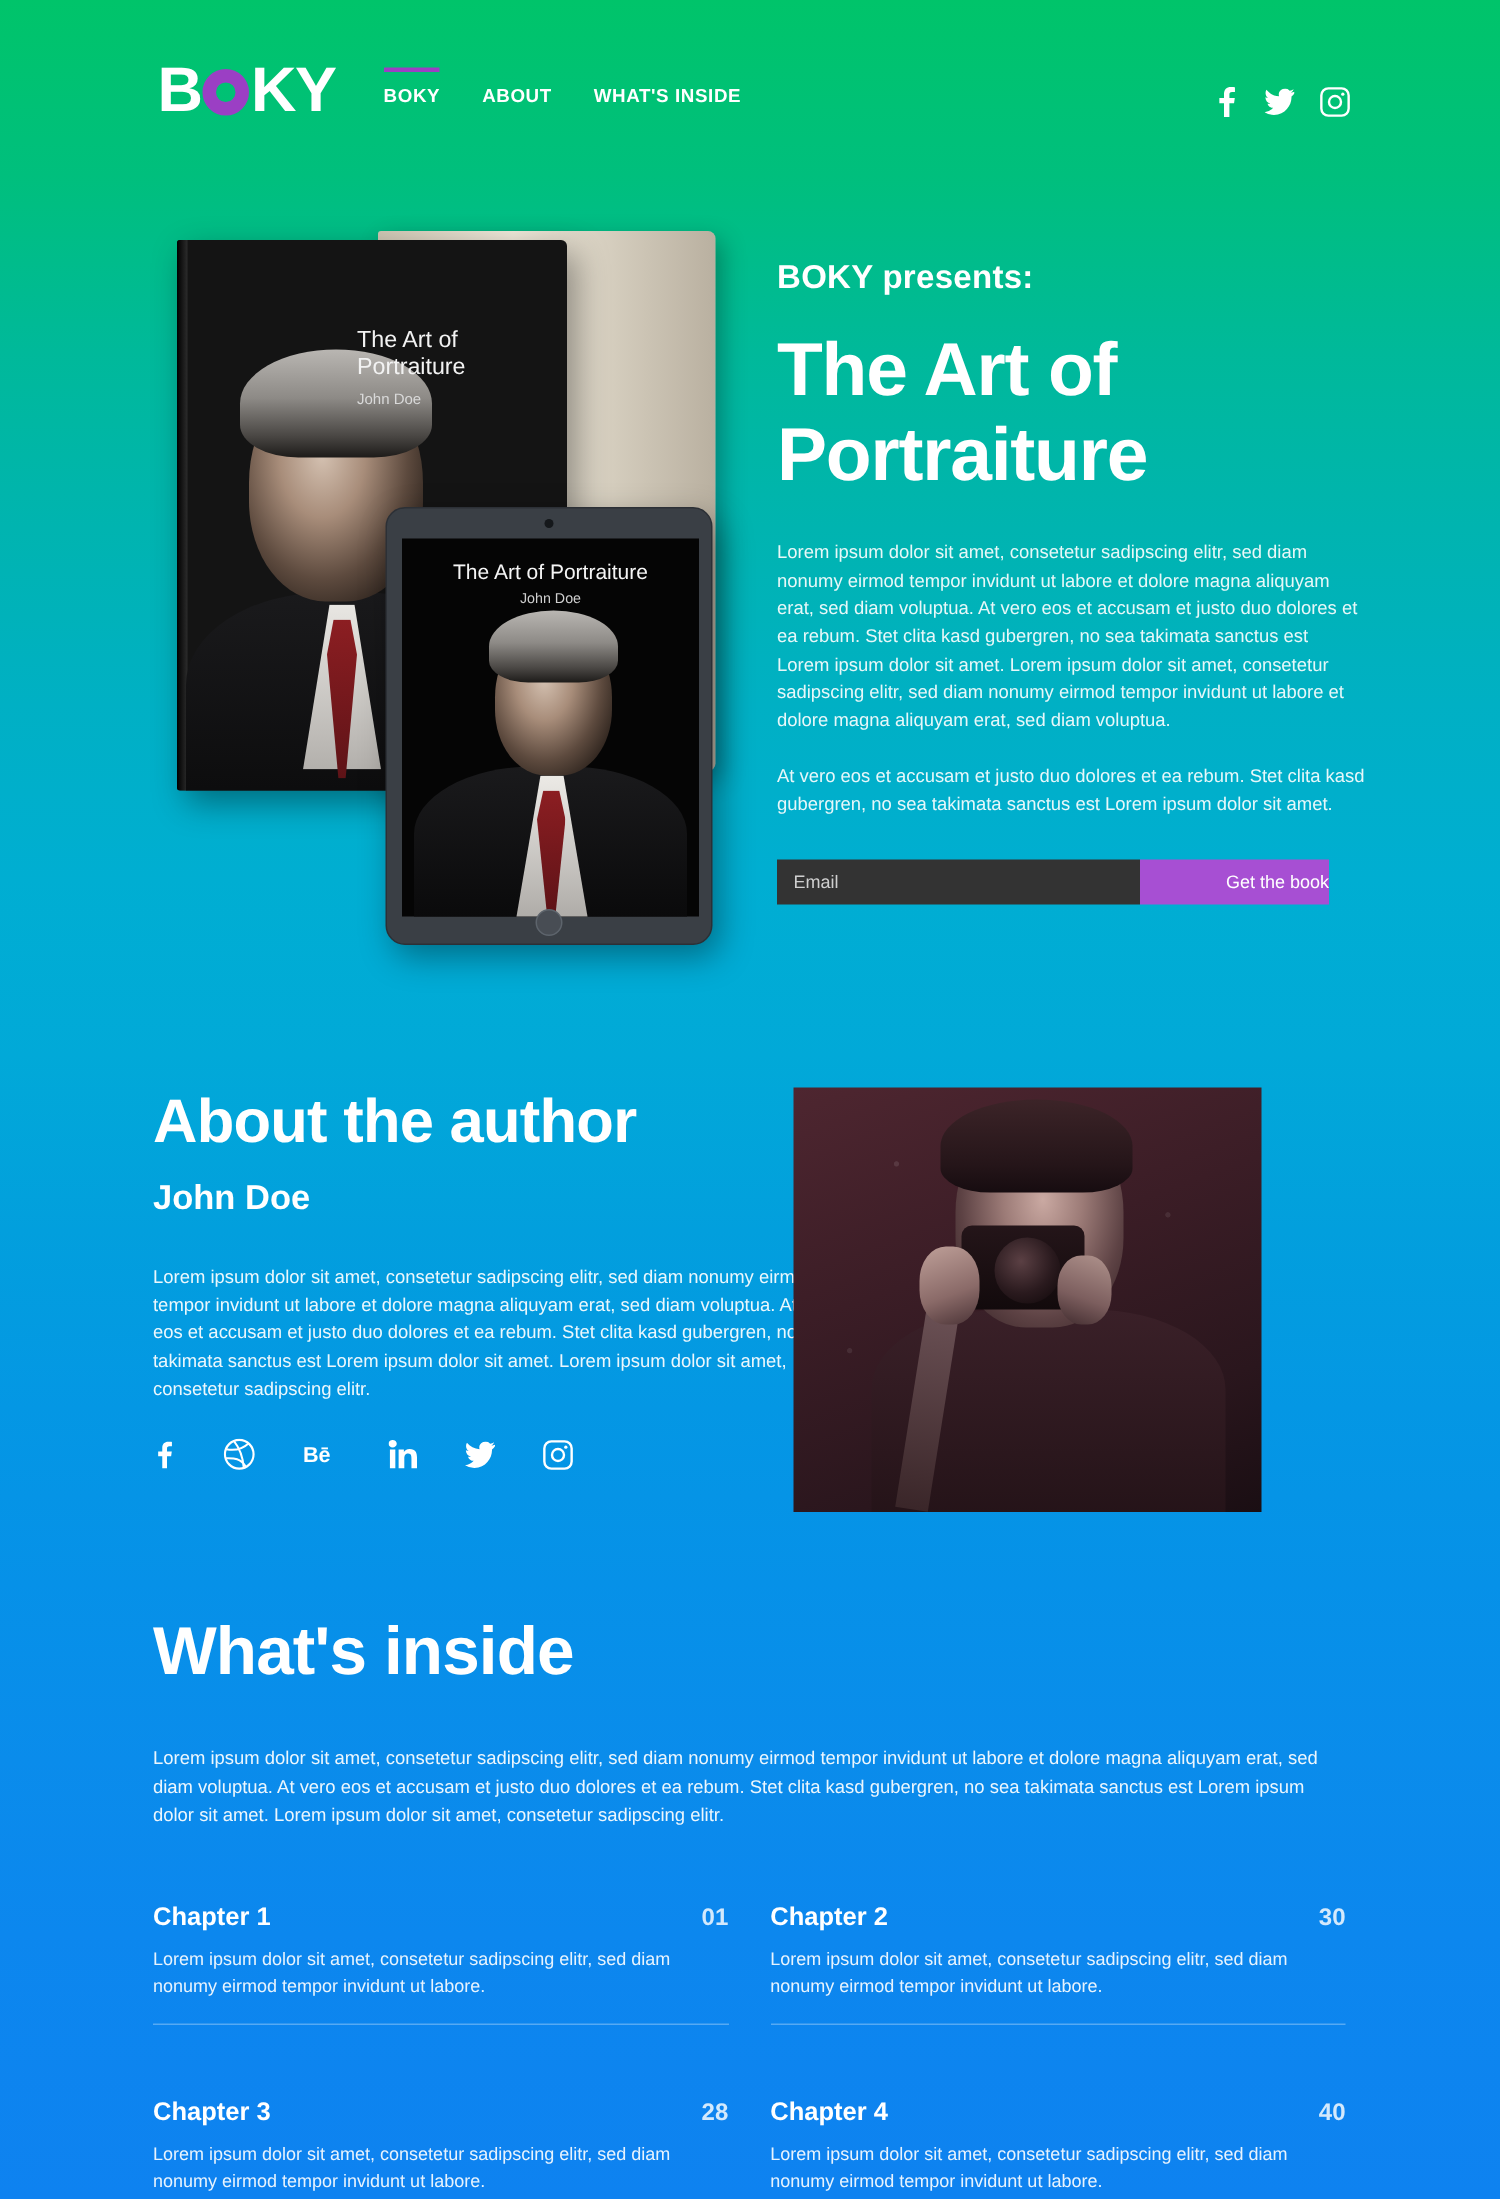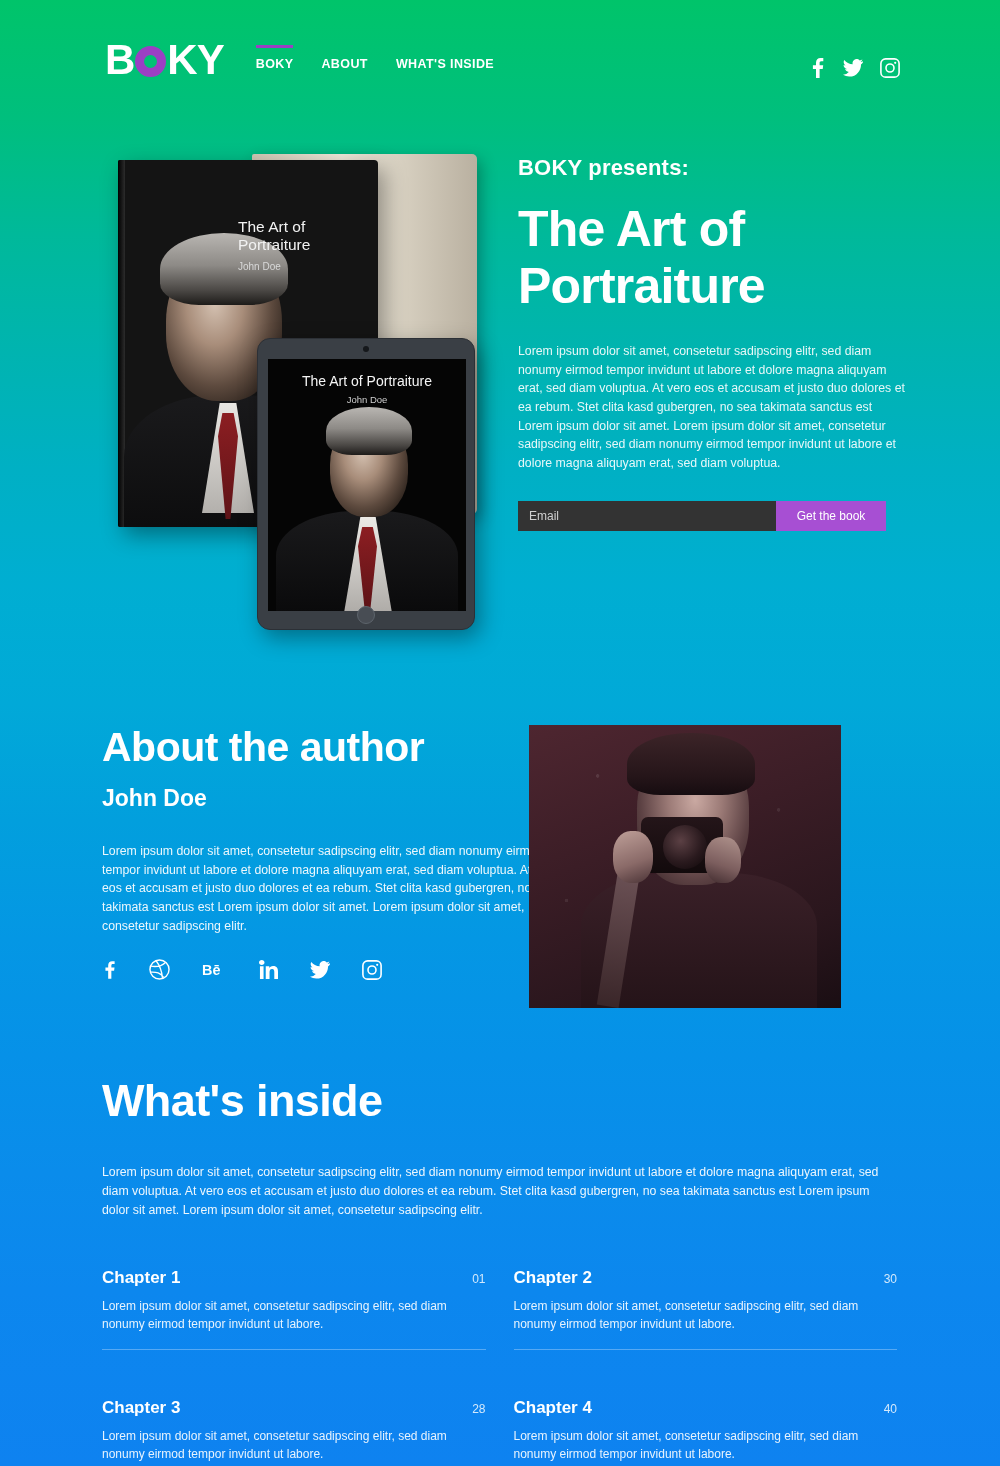--- a/index.html
+++ b/index.html
@@ -155,42 +155,43 @@
     position:absolute; left:76px; top:158px; width:48px; height:96px;
     background:linear-gradient(180deg,#eceae6 0%,#aeaba7 100%);
     clip-path:polygon(34% 0,66% 0,100% 100%,0 100%);
   }
   .tablet .screen .tie2 {
     position:absolute; left:90px; top:168px; width:19px; height:88px;
     background:linear-gradient(180deg,#8c1e22 0%,#5a1216 100%);
     clip-path:polygon(22% 0,78% 0,100% 22%,62% 100%,38% 100%,0 22%);
   }
 
-  .hero-text { position:absolute; left:518px; top:35px; width:392px; }
+  .hero-text { position:absolute; left:518px; top:52px; width:392px; }
   .kicker { font-size:22px; font-weight:bold; letter-spacing:0.2px; }
   .hero-h1 {
     font-size:50px; font-weight:bold; line-height:1.13; margin-top:20px;
     letter-spacing:-0.8px;
   }
   .hero-p {
     font-size:12.3px; line-height:1.52; margin-top:28px;
     color:rgba(255,255,255,0.90);
   }
   .hero-p2 { margin-top:18px; }
   .signup { display:flex; margin-top:28px; width:368px; height:30px; }
   .email-input {
     flex:1; background:#333333; border:none; outline:none;
     color:#e6e6e6; font-size:12px; padding:0 11px;
     font-family:"Liberation Sans", sans-serif;
   }
   .email-input::placeholder { color:#cfcfcf; }
   .get-btn {
-    width:110px; background:#a74fd3; border:none; cursor:pointer;
+    width:126px; background:#a74fd3; border:none; cursor:pointer;
     color:#ffffff; font-size:12px;
     font-family:"Liberation Sans", sans-serif;
+    text-align:right;
   }
 
   
   .author { position:absolute; top:700px; left:0; width:944px; height:330px; }
   .author-left { position:absolute; left:102px; top:24px; width:475px; }
   .author-h2 { font-size:41px; font-weight:bold; letter-spacing:-0.5px; }
   .author-h3 { font-size:23px; font-weight:bold; margin-top:14px; }
   .author-p {
     font-size:12.3px; line-height:1.52; margin-top:30px;
     color:rgba(255,255,255,0.92);
@@ -259,21 +260,21 @@
     margin:48px 0 0 102px; width:795px;
     display:grid; grid-template-columns:1fr 1fr; column-gap:28px; row-gap:48px;
   }
   .chapter { position:relative; padding-bottom:16px; }
   .chapter::after {
     content:""; position:absolute; left:0; bottom:0; width:100%; height:1px;
     background:rgba(255,255,255,0.30);
   }
   .ch-head { display:flex; align-items:baseline; justify-content:space-between; }
   .ch-title { font-size:17px; font-weight:bold; }
-  .ch-num { font-size:12px; color:rgba(255,255,255,0.82); }
+  .ch-num { font-size:16px; color:rgba(255,255,255,0.82);font-weight:bold; }
   .ch-desc {
     font-size:12px; line-height:1.52; margin-top:9px; width:94%;
     color:rgba(255,255,255,0.90);
   }
 </style>
 </head>
 <body>
 
 <div class="page">
 
@@ -339,20 +340,21 @@
           <div class="tt2">John Doe</div>
         </div>
         <div class="home-btn"></div>
       </div>
     </div>
 
     <div class="hero-text">
       <div class="kicker">BOKY presents:</div>
       <h1 class="hero-h1">The Art of Portraiture</h1>
       <p class="hero-p">Lorem ipsum dolor sit amet, consetetur sadipscing elitr, sed diam nonumy eirmod tempor invidunt ut labore et dolore magna aliquyam erat, sed diam voluptua. At vero eos et accusam et justo duo dolores et ea rebum. Stet clita kasd gubergren, no sea takimata sanctus est Lorem ipsum dolor sit amet. Lorem ipsum dolor sit amet, consetetur sadipscing elitr, sed diam nonumy eirmod tempor invidunt ut labore et dolore magna aliquyam erat, sed diam voluptua.</p>
+      <p class="hero-p hero-p2">At vero eos et accusam et justo duo dolores et ea rebum. Stet clita kasd gubergren, no sea takimata sanctus est Lorem ipsum dolor sit amet.</p>
       <form class="signup">
         <input class="email-input" type="text" placeholder="Email" style="">
         <button class="get-btn" type="submit">Get the book</button>
       </form>
     </div>
   </div>
 
   <div class="author">
     <div class="author-left">
       <h2 class="author-h2">About the author</h2>

